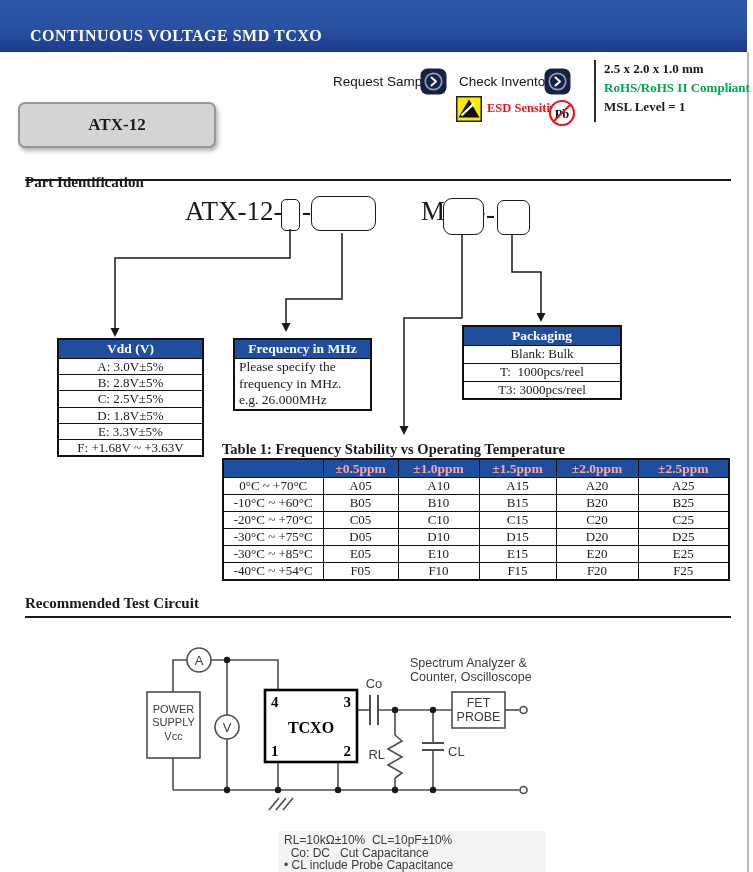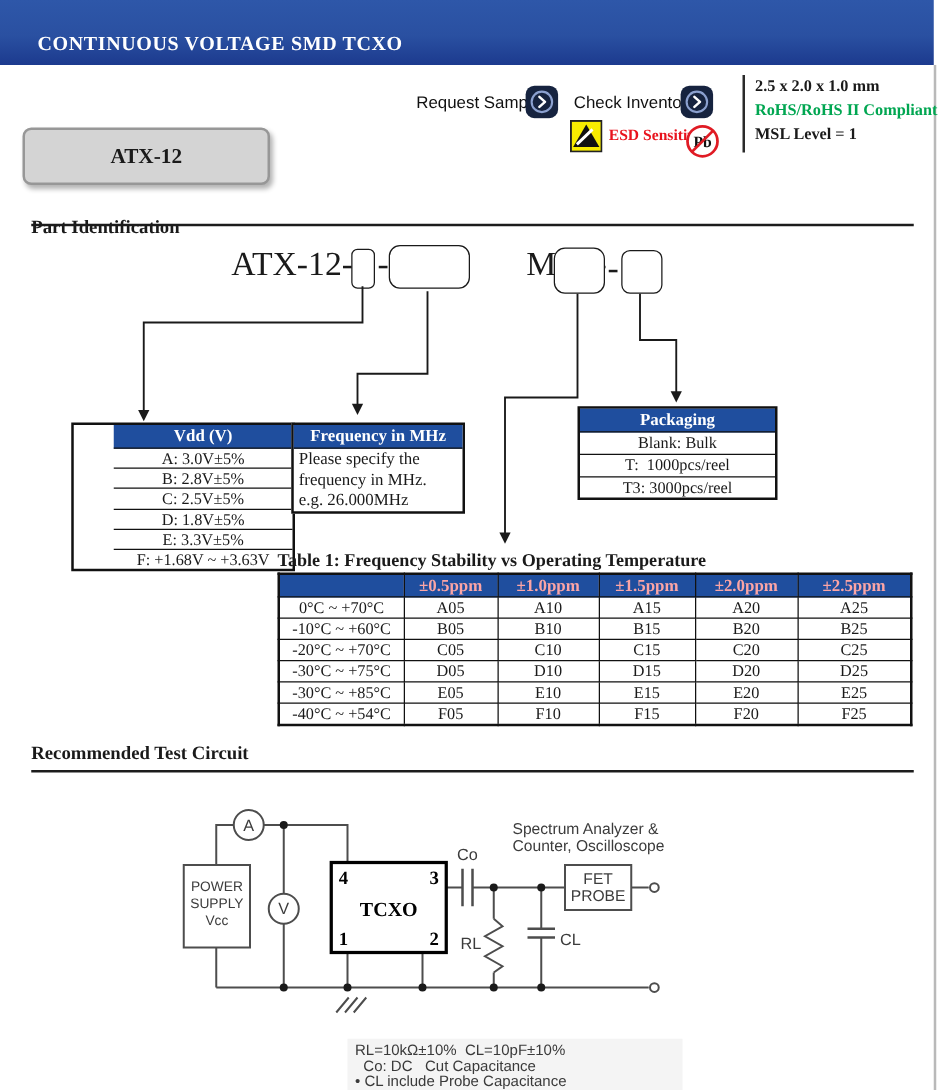--- a/index.html
+++ b/index.html
@@ -122,21 +122,21 @@
       <path d="M512,85 V122 H541 V164"></path>
     </g>
     <g fill="#1a1a1a">
       <polygon points="110.5,178 119.5,178 115,187"></polygon>
       <polygon points="281.5,173 290.5,173 286,182"></polygon>
       <polygon points="399.5,276 408.5,276 404,285"></polygon>
       <polygon points="536.5,163 545.5,163 541,172"></polygon>
     </g>
   </svg>
 
-  <div class="mini-table" style="left:57px;top:338px;width:143px;padding-left:32px;">
+  <div class="mini-table" style="left:57px;top:338px;width:143px;">
     <div class="mini-header">Vdd (V)</div>
     <div>
         <div class="vrow">A: 3.0V±5%</div>
         <div class="vrow">B: 2.8V±5%</div>
         <div class="vrow">C: 2.5V±5%</div>
         <div class="vrow">D: 1.8V±5%</div>
         <div class="vrow">E: 3.3V±5%</div>
         <div class="vrow">F: +1.68V ~ +3.63V</div>
       </div>
   </div>

